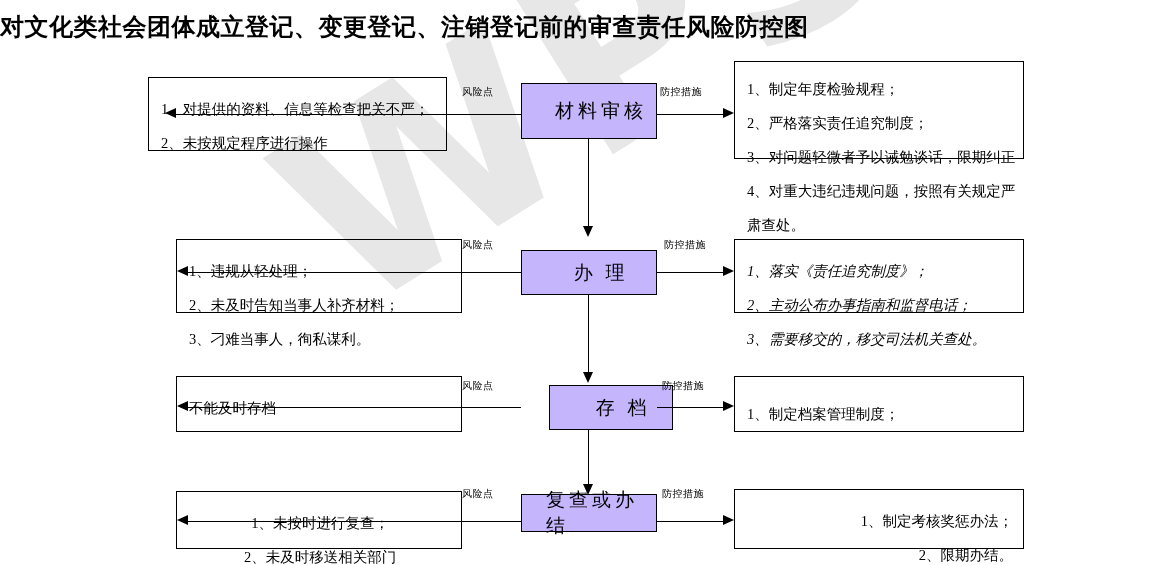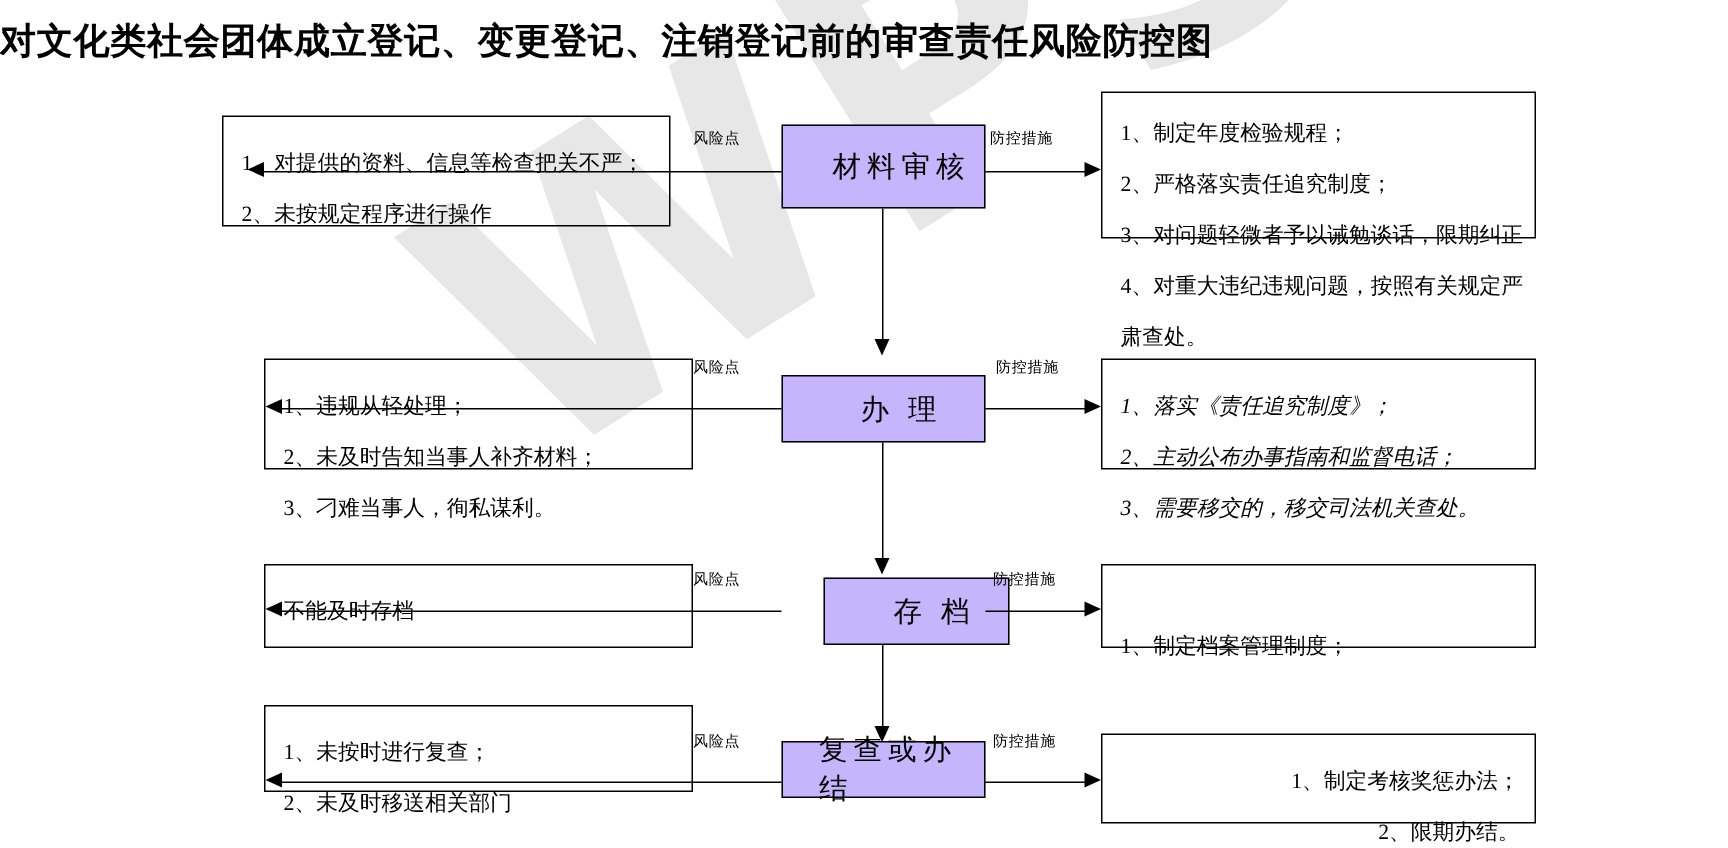--- a/index.html
+++ b/index.html
@@ -191,37 +191,37 @@
 
   <div class="vline" style="left:588px; top:295px; height:78px;"></div>
   <div class="arrow arrow-down" style="left:583px; top:372px;"></div>
 
   <div class="box side-box" style="left:176px; top:376px; width:286px; height:56px;">
     <div class="line">不能及时存档</div>
   </div>
 
   <div class="box node-box" style="left:521px; top:385px; width:124px; height:45px;margin-left:28px;">存  档</div>
 
-  <div class="box side-box" style="left:734px; top:376px; width:290px; height:56px; padding-top:31px;">
+  <div class="box side-box" style="left:734px; top:376px; width:290px; height:56px; padding-top:14px;">
     <div class="line">1、制定档案管理制度；</div>
   </div>
 
   <div class="edge-label" style="left:462px; top:379px;">风险点</div>
   <div class="edge-label" style="left:662px; top:379px;">防控措施</div>
 
   <div class="hline" style="left:187px; top:407px; width:334px;"></div>
   <div class="arrow arrow-left" style="left:177px; top:401px;"></div>
 
   <div class="hline" style="left:657px; top:407px; width:68px;"></div>
   <div class="arrow arrow-right" style="left:723px; top:401px;"></div>
 
   <div class="vline" style="left:588px; top:430px; height:55px;"></div>
   <div class="arrow arrow-down" style="left:583px; top:484px;"></div>
 
-  <div class="box side-box" style="left:176px; top:470px; width:286px; height:58px;">
+  <div class="box side-box" style="left:176px; top:491px; width:286px; height:58px;text-align:center;">
     <div class="line">1、未按时进行复查；</div>
     <div class="line">2、未及时移送相关部门</div>
   </div>
 
   <div class="box node-box" style="left:521px; top:494px; width:136px; height:38px;">复查或办结</div>
 
   <div class="box side-box" style="left:734px; top:489px; width:290px; height:60px;text-align:right;">
     <div class="line">1、制定考核奖惩办法；</div>
     <div class="line">2、限期办结。</div>
   </div>

